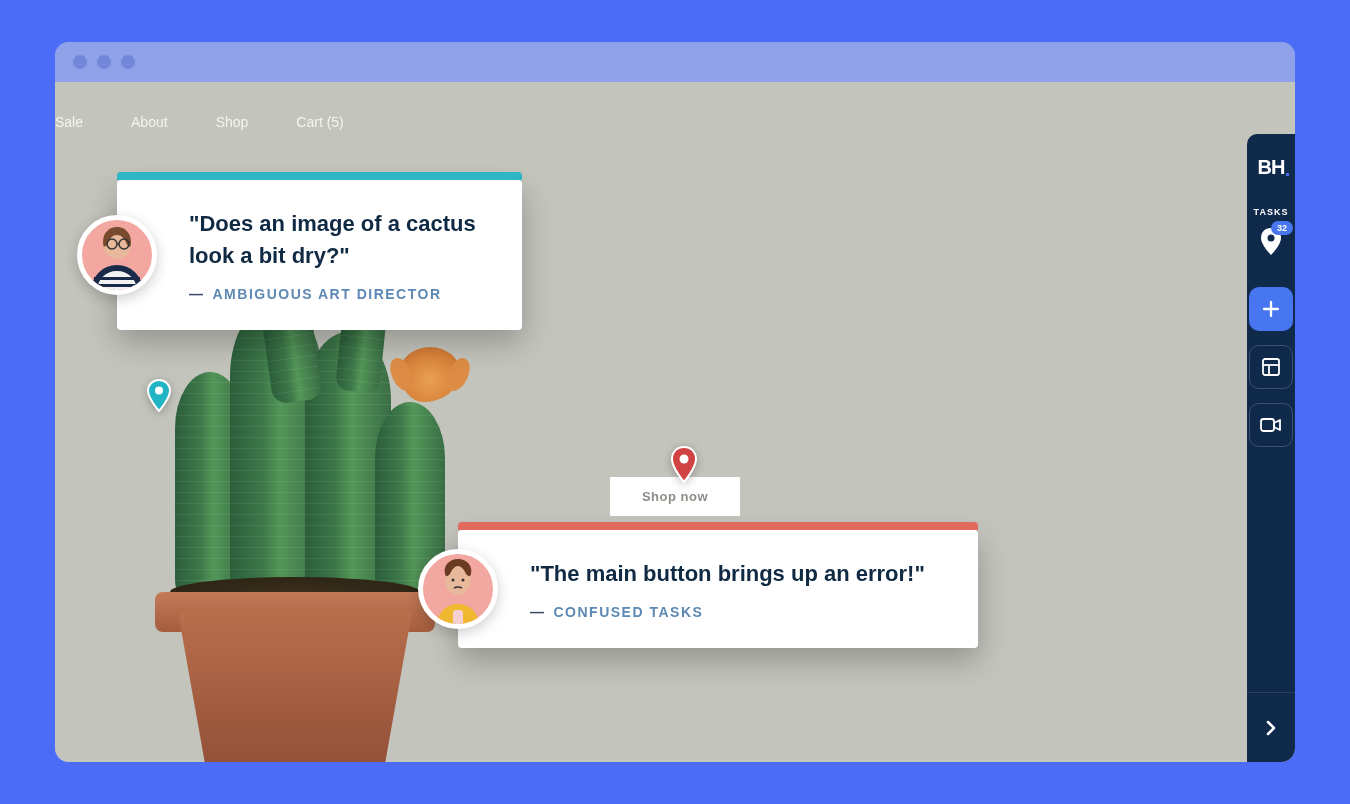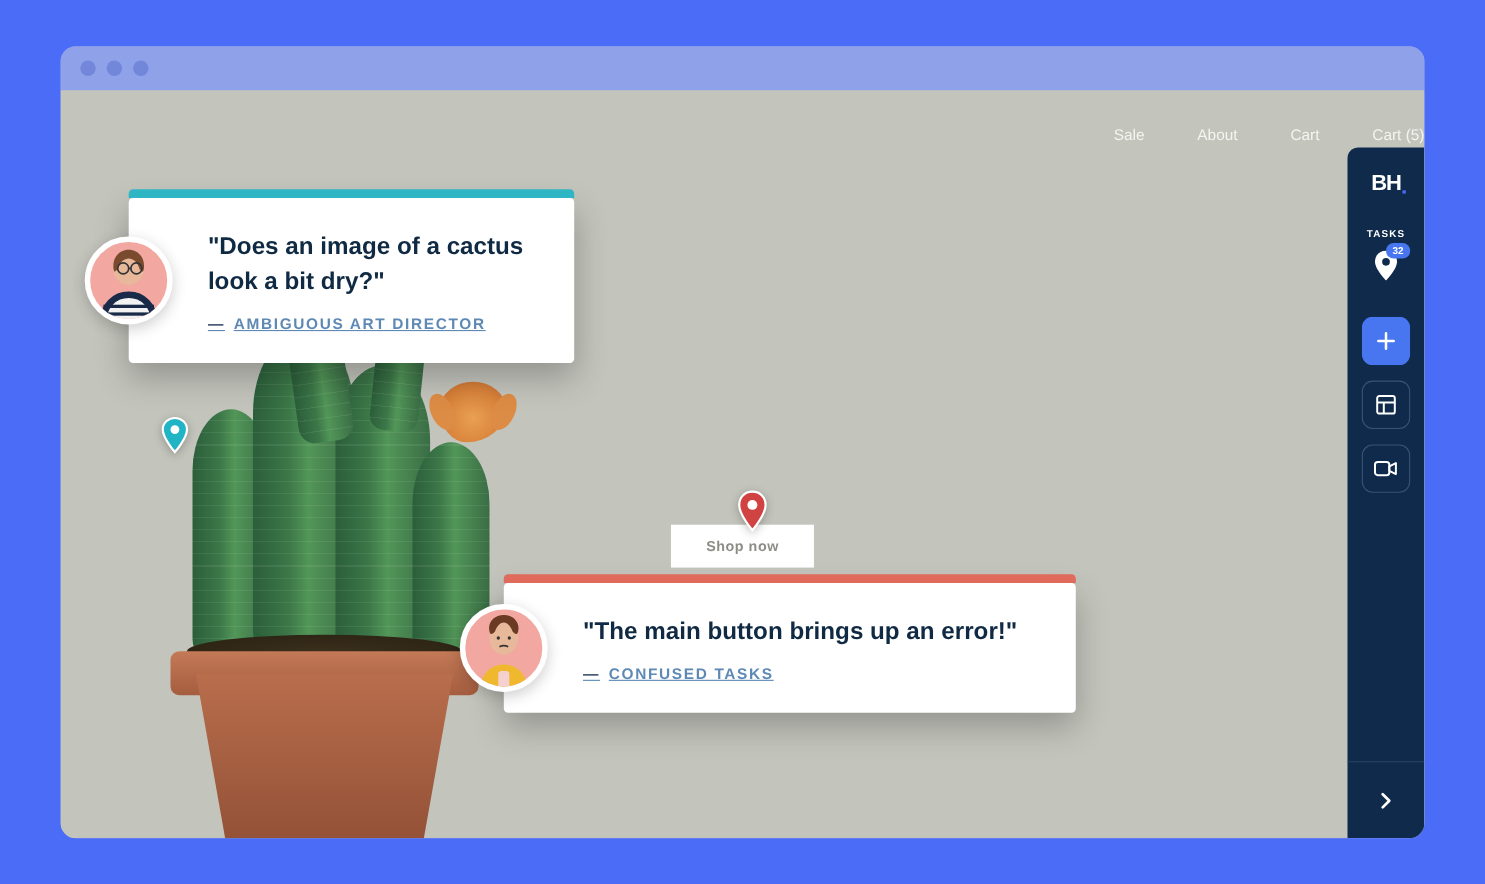--- a/index.html
+++ b/index.html
@@ -47,21 +47,21 @@
       position: relative;
       overflow: hidden;
     }
     
     .site-nav {
       position: absolute;
       top: 32px;
       left: 0;
       right: 0;
       display: flex;
-      justify-content: flex-end;
+      justify-content: flex-start;
       gap: 48px;
       color: #f4f4f1;
       font-size: 14px;
       font-weight: 500;
       z-index: 1;
     }
     .site-nav span {
       cursor: pointer;
     }
     .hero-title {
@@ -187,21 +187,20 @@
       font-weight: 700;
       color: #102a43;
       line-height: 1.45;
       margin-bottom: 14px;
     }
     .card-attr {
       font-size: 14px;
       font-weight: 700;
       letter-spacing: 1.5px;
       color: #5d89b4;
-      text-decoration: underline;
     }
     .card-attr .dash {
       color: #374b66;
       margin-right: 8px;
     }
     .avatar {
       position: absolute;
       width: 80px;
       height: 80px;
       border-radius: 50%;
@@ -221,21 +220,21 @@
       position: absolute;
       z-index: 4;
     }
     .pin svg { filter: drop-shadow(0 2px 4px rgba(0,0,0,0.25)); }
     
     .sidebar {
       position: absolute;
       top: 52px;
       right: 0;
       bottom: 0;
-      width: 70px;
+      width: 48px;
       background: #0f2a4a;
       display: flex;
       flex-direction: column;
       align-items: center;
       padding-top: 22px;
       z-index: 20;
       border-radius: 10px 0 0 0;
     }
     .sidebar-logo {
       color: #fff;
@@ -310,21 +309,21 @@
     <div class="traffic-light"></div>
     <div class="traffic-light"></div>
     <div class="traffic-light"></div>
   </div>
 
   <div class="viewport">
 
     <nav class="site-nav">
       <span>Sale</span>
       <span>About</span>
-      <span>Cart</span>
+      <span>Shop</span>
       <span>Cart (5)</span>
     </nav>
 
 
     <div class="shop-now-btn">Shop now</div>
 
     <div class="pin" style="top:363px; left:50%; transform:translateX(-6px);">
       <svg width="30" height="40" viewBox="0 0 30 40">
           <path d="M15 2C8 2 3 7 3 14c0 9 12 23 12 23s12-14 12-23c0-7-5-12-12-12z" fill="#d14343" stroke="#fff" stroke-width="2"></path>
           <circle cx="15" cy="14" r="4.5" fill="#fff"></circle>

